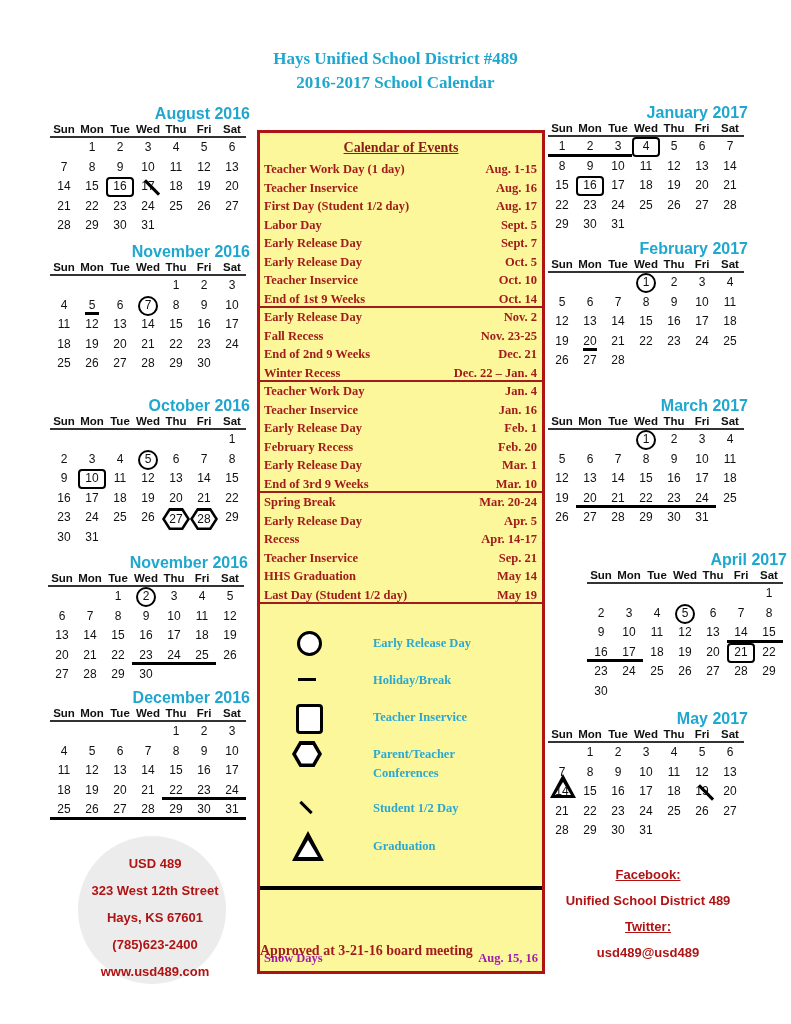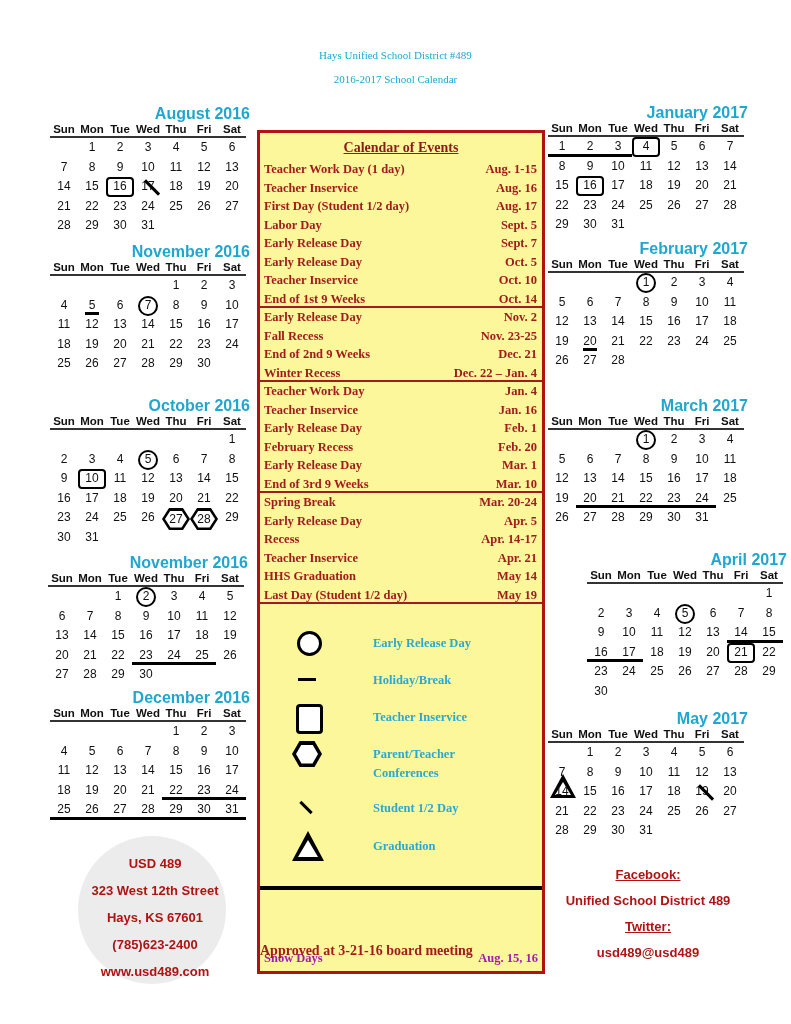--- a/index.html
+++ b/index.html
@@ -1,17 +1,17 @@
 <!DOCTYPE html>
 <html><head>
 <meta charset="utf-8">
 <style>
   * { box-sizing: border-box; margin: 0; padding: 0; }
   body { width: 791px; height: 1024px; background: #ffffff; position: relative; overflow: hidden; font-family: "Liberation Sans", sans-serif; color: #111; }
-  .title { position: absolute; left: 0; width: 791px; text-align: center; font-family: "Liberation Serif", serif; font-weight: normal; color: #1fa7cf; font-size: 11px; }
+  .title { position: absolute; left: 0; width: 791px; text-align: center; font-family: "Liberation Serif", serif; font-weight: bold; color: #1fa7cf; font-size: 17px; }
   .month { position: absolute; width: 200px; }
   .month-title { text-align: right; color: #1fa7cf; font-weight: bold; font-size: 16px; height: 16px; line-height: 16px; }
   .cal { display: grid; grid-template-columns: 28px 28px 28px 28px 28px 28px 28px; width: 196px; }
   .dow { font-weight: bold; font-size: 11.5px; text-align: center; height: 16px; line-height: 15px; border-bottom: 2px solid #333; }
   .day { font-size: 12px; text-align: center; height: 19.5px; line-height: 19.5px; position: relative; }
   .day .n { position: relative; display: inline-block; min-width: 16px; }
   .m-circle .n { border: 2.5px solid #000; border-radius: 50%; width: 20px; height: 20px; line-height: 15px; min-width: 0; }
   .m-square .n { border: 2.5px solid #000; border-radius: 4px; width: 28px; height: 20px; line-height: 15px; }
   .m-hex .n { width: 28px; height: 22px; line-height: 22px; }
   .m-hex .n::before { content: ""; position: absolute; left: 0; top: 0; width: 28px; height: 22px; background: #000; clip-path: polygon(25% 0, 75% 0, 100% 50%, 75% 100%, 25% 100%, 0 50%); z-index: 0; }
@@ -594,21 +594,21 @@
       <div class="ev">
         <span>Early Release Day</span>
         <span>Apr. 5</span>
       </div>
       <div class="ev">
         <span>Recess</span>
         <span>Apr. 14-17</span>
       </div>
       <div class="ev">
         <span>Teacher Inservice</span>
-        <span>Apr. 21</span>
+        <span>Sep. 21</span>
       </div>
       <div class="ev">
         <span>HHS Graduation</span>
         <span>May 14</span>
       </div>
       <div class="ev rule">
         <span>Last Day (Student 1/2 day)</span>
         <span>May 19</span>
       </div>
     </div>

